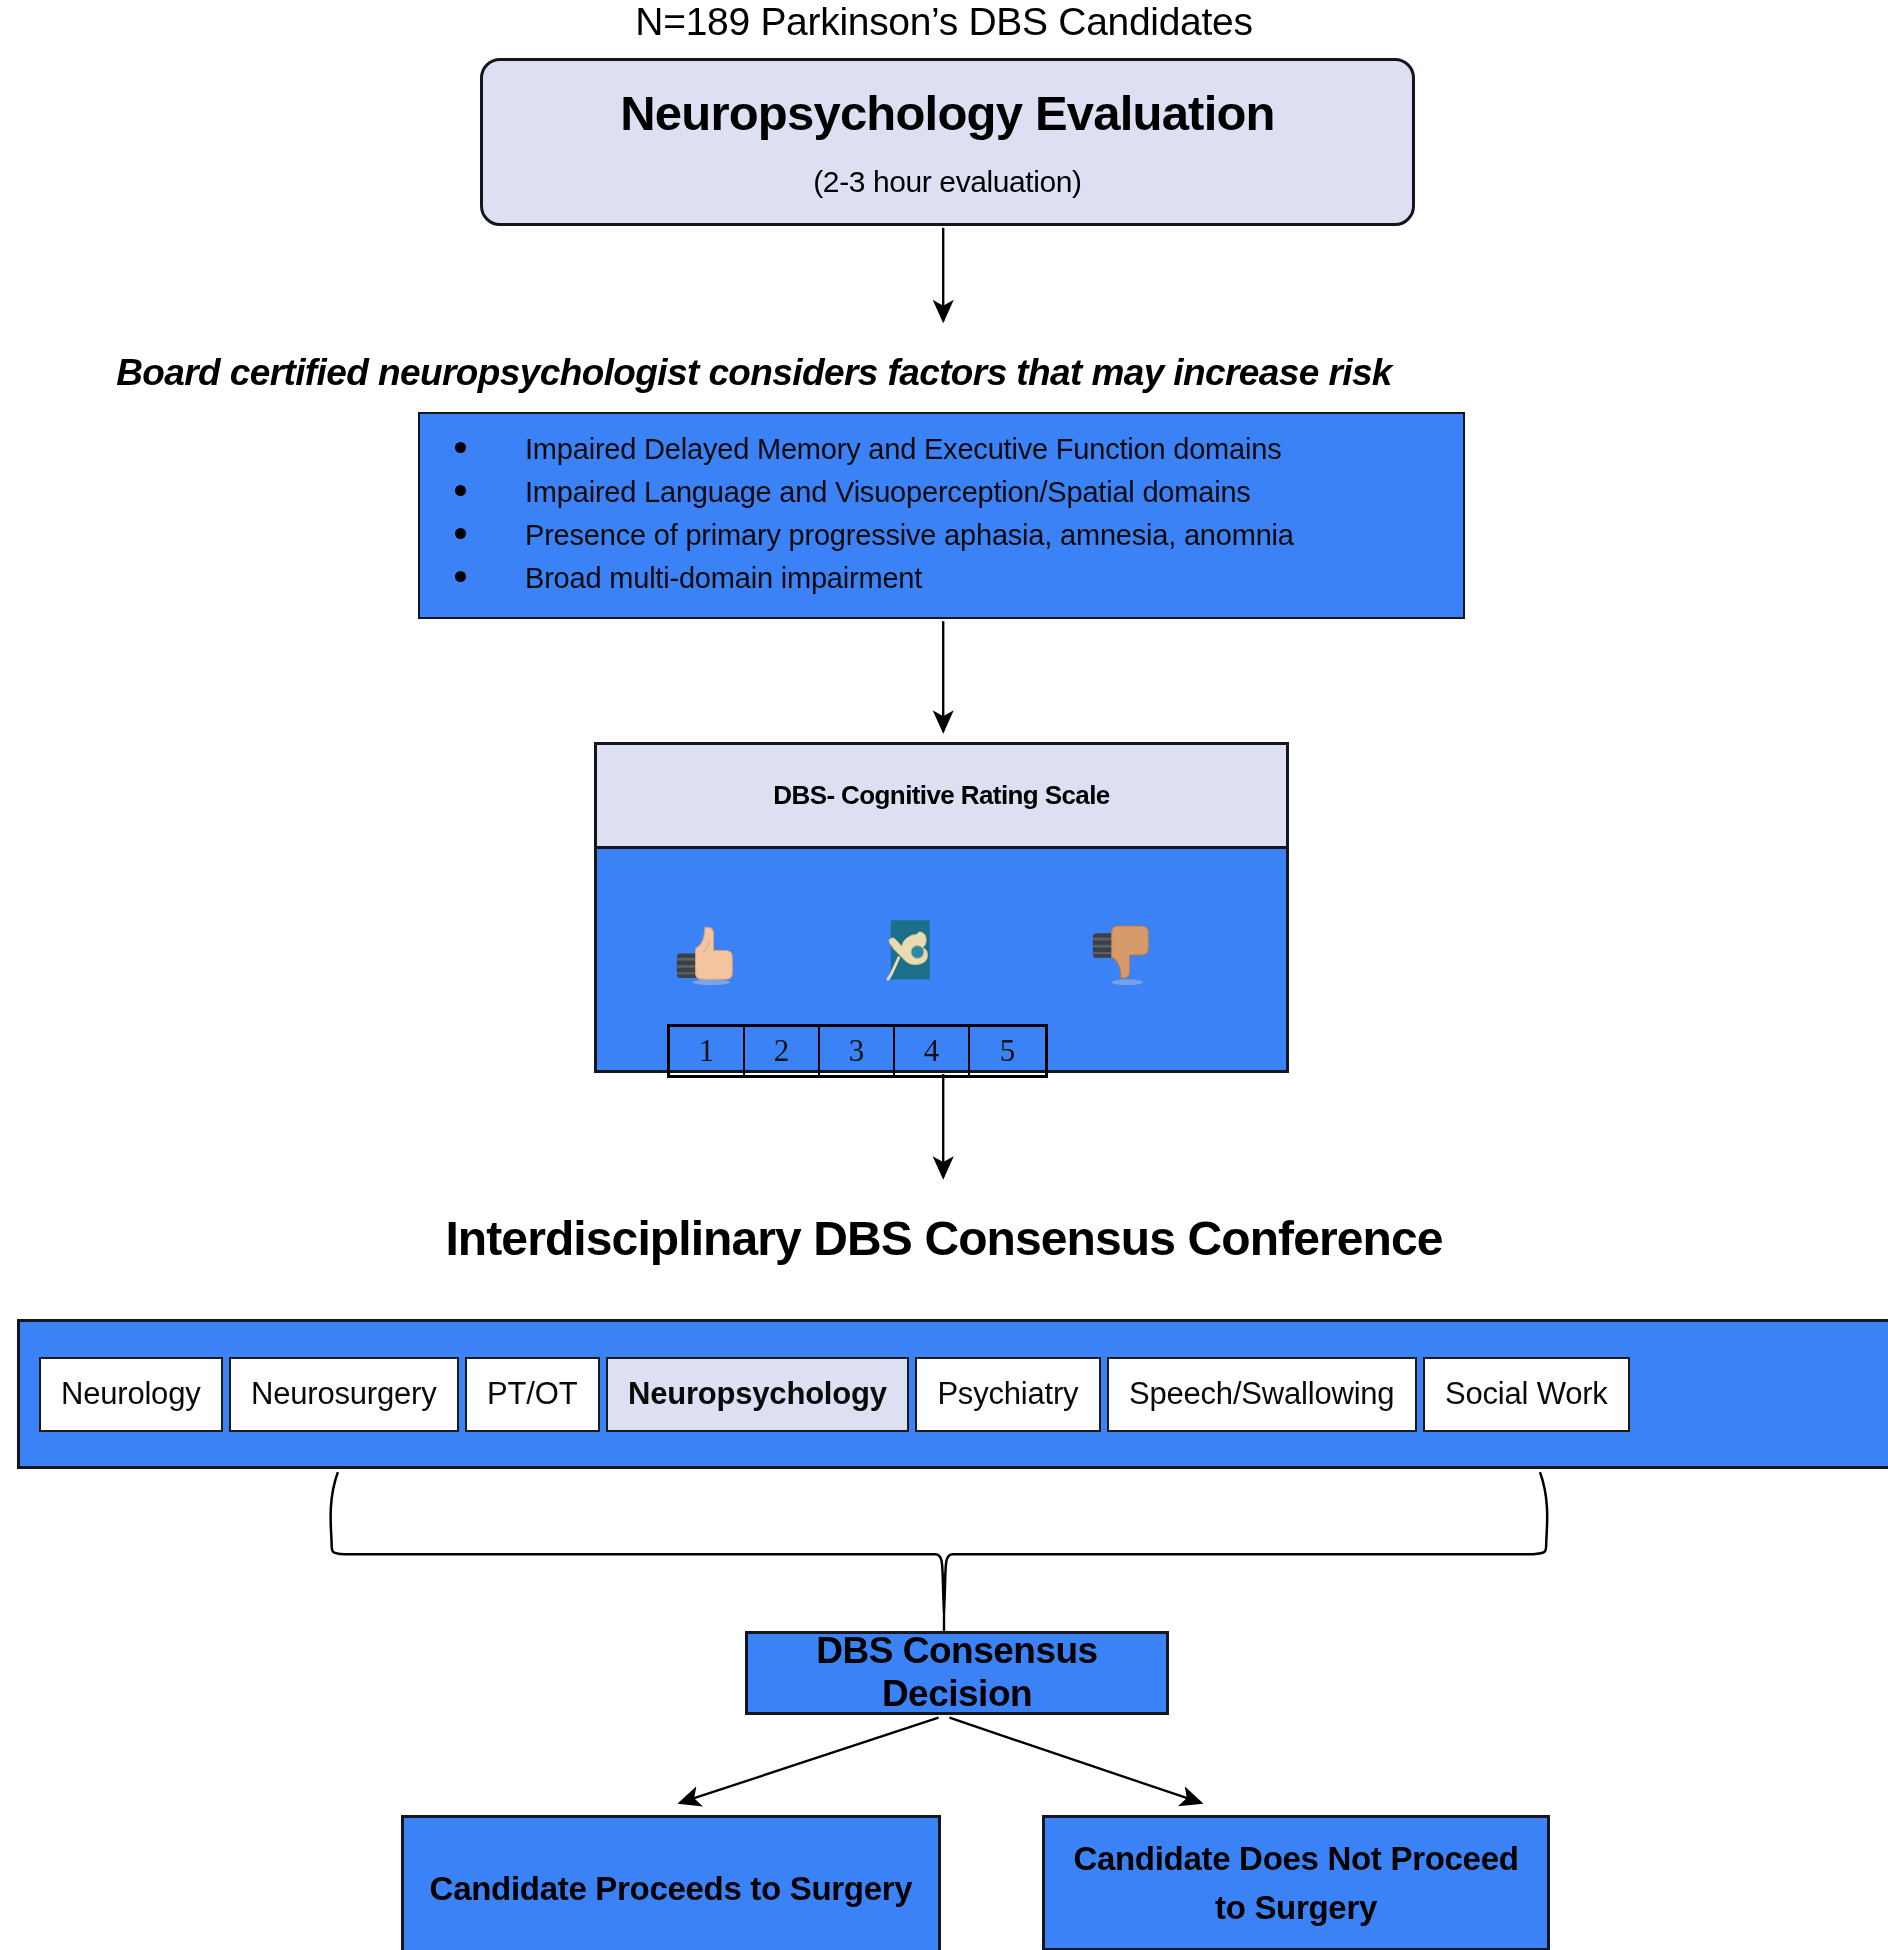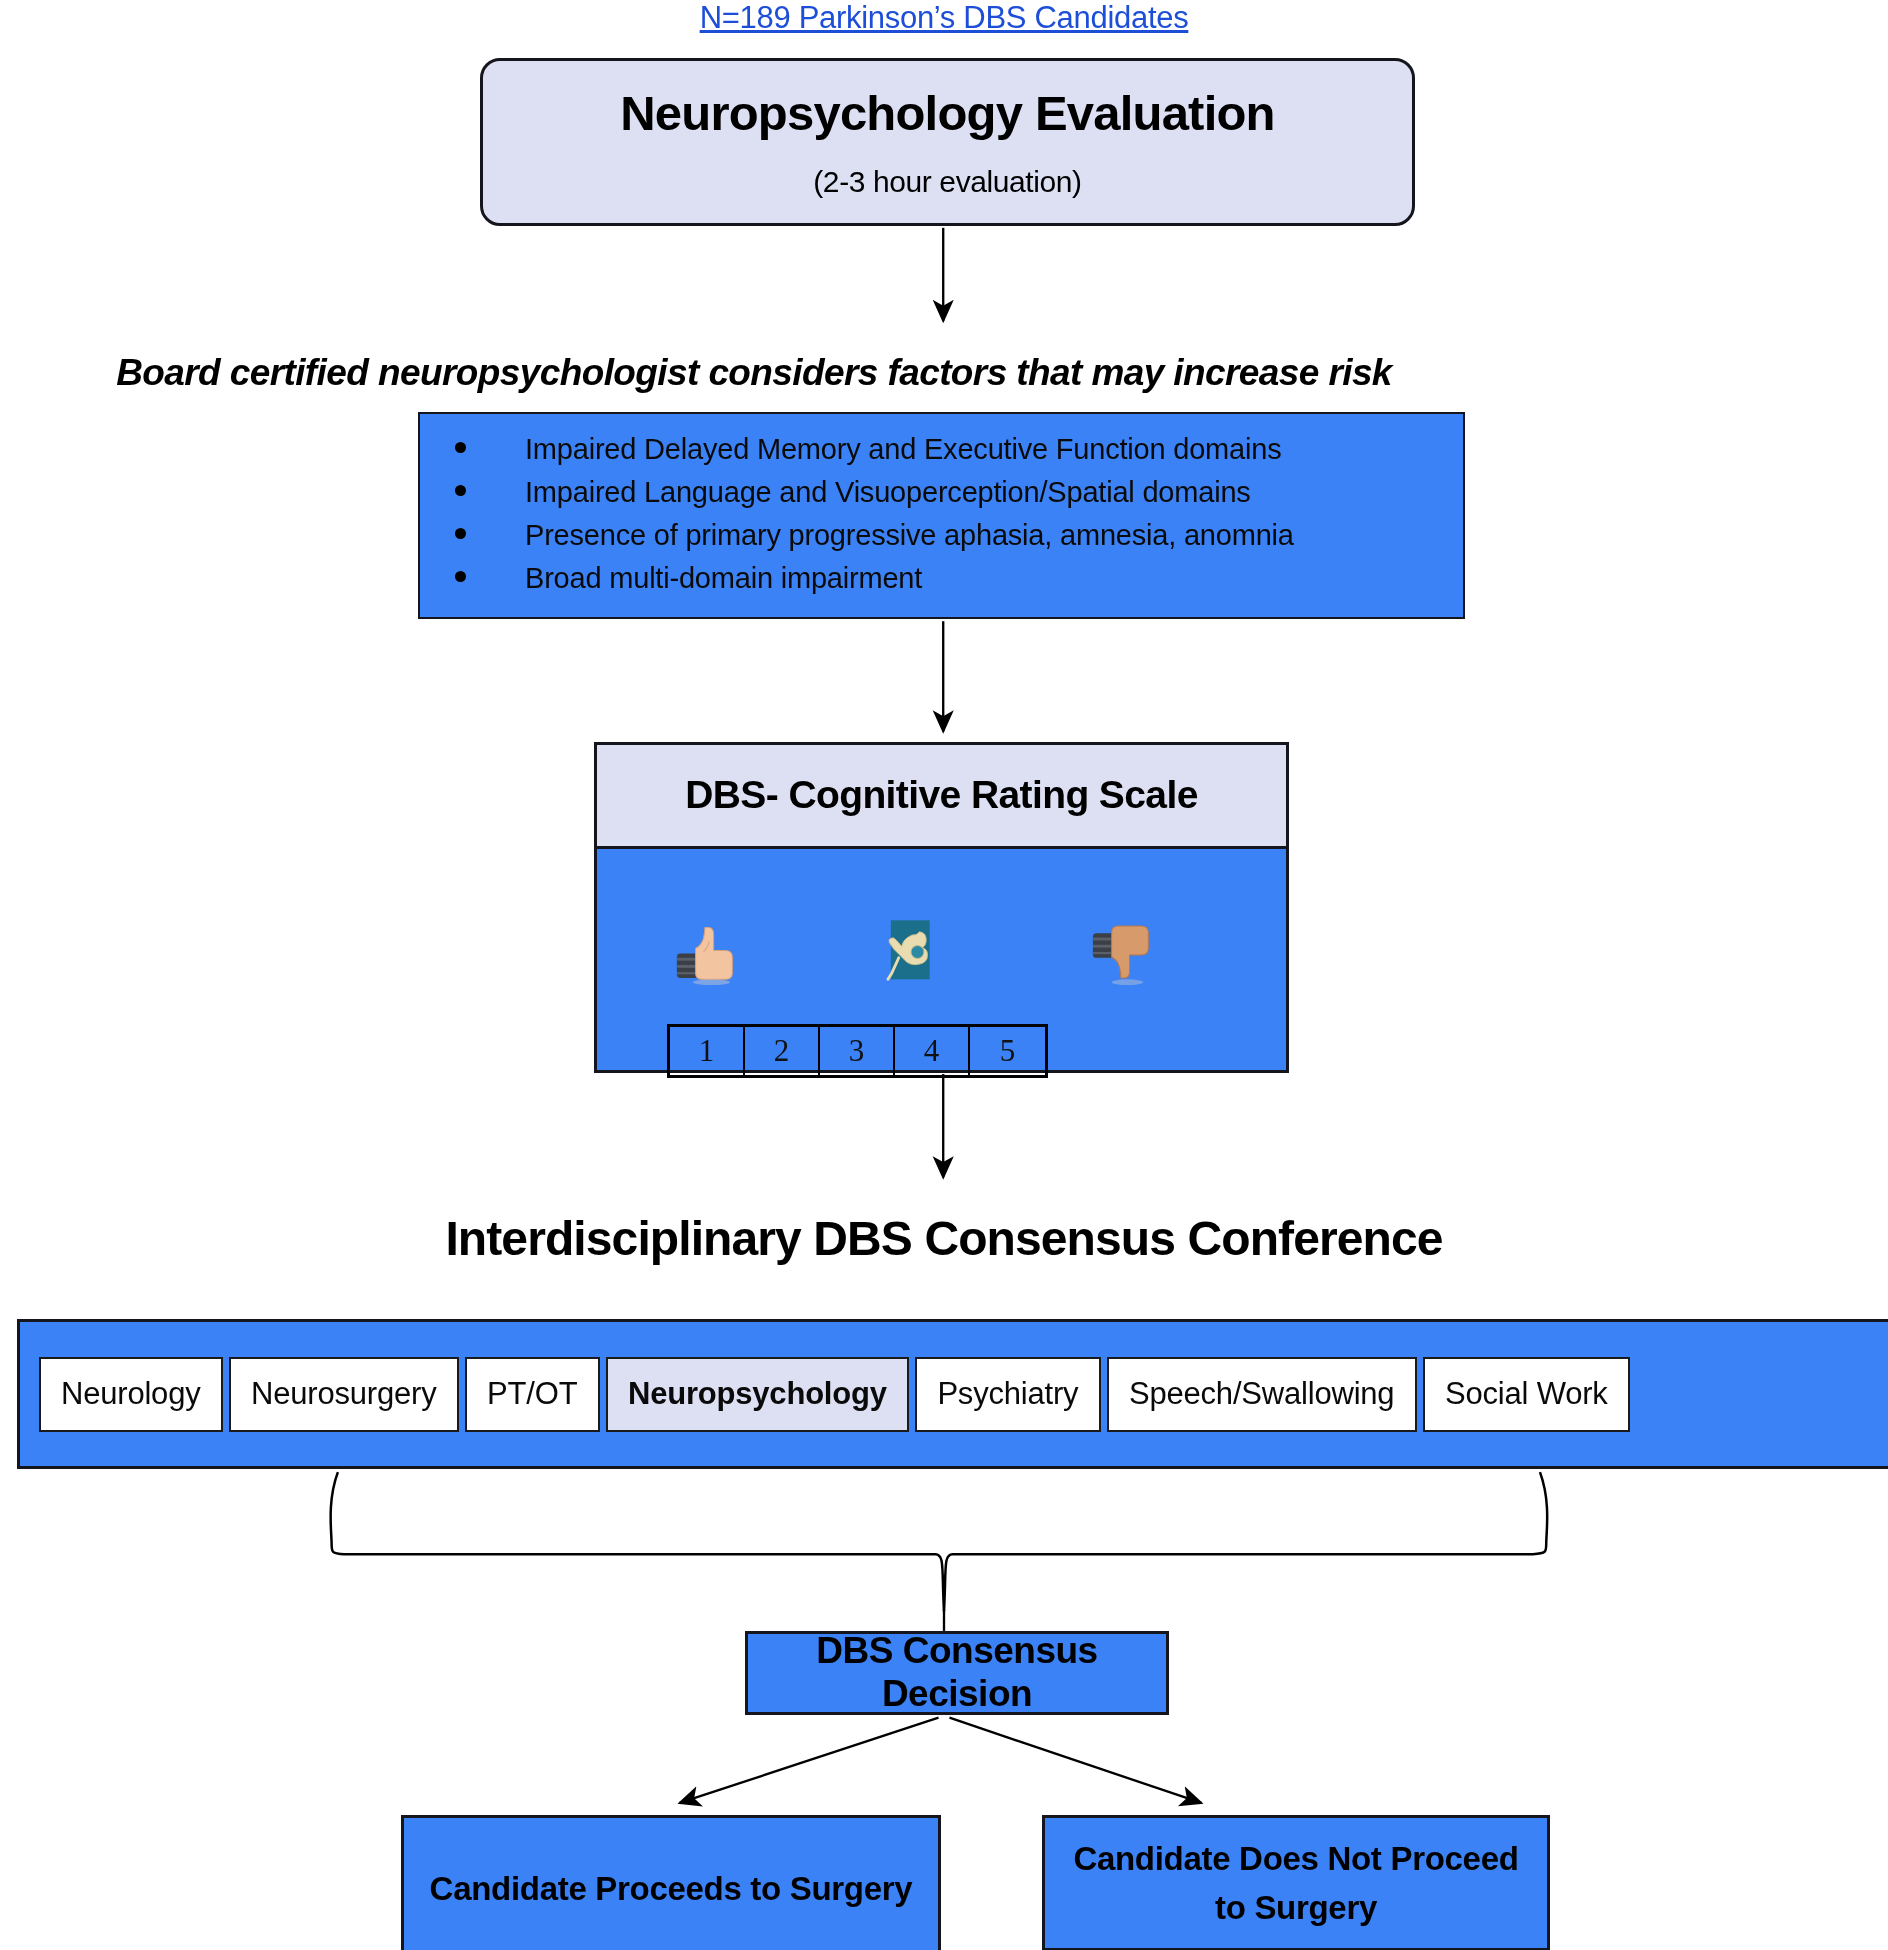--- a/index.html
+++ b/index.html
@@ -15,26 +15,25 @@
   #stage {
     position: relative;
     width: 1888px;
     height: 1951px;
     background: #ffffff;
   }
 
   
   .ttl-caption {
     position: absolute;
-    font-size: 31px;
+    font-size: 39px;
     font-weight: 400;
-    color: #1d4ed8;
+    color: #000000;
     letter-spacing: -0.3px;
     white-space: nowrap;
-    text-decoration: underline;
   }
 
   
   .box {
     position: absolute;
     border: 3.1px solid #15161d;
     background: #3b82f6;
   }
   .box.blue { background: #dde0f2; border-radius: 20px; }
 
@@ -97,21 +96,21 @@
     left: 594px; top: 742px; width: 695px; height: 331px;
     border-width: 3.1px;
     display: flex; flex-direction: column;
   }
   #dbs-scale-header {
     height: 104px;
     background: #dde0f2;
     border-bottom: 3.1px solid #15161d;
     display: flex; align-items: center; justify-content: center;
   }
-  #dbs-scale-title { font-size: 39px; font-weight: 700; letter-spacing: -0.6px; }
+  #dbs-scale-title { font-size: 26px; font-weight: 700; letter-spacing: -0.6px; }
   #dbs-scale-body { flex: 1; position: relative; }
 
   .rating-icon {
     position: absolute;
     width: 72px; height: 72px;
     top: 67px;
   }
   #icon-thumbs-up   { left: 77px;  }
   #icon-neutral     { left: 278px; }
   #icon-thumbs-down { left: 493px; }

